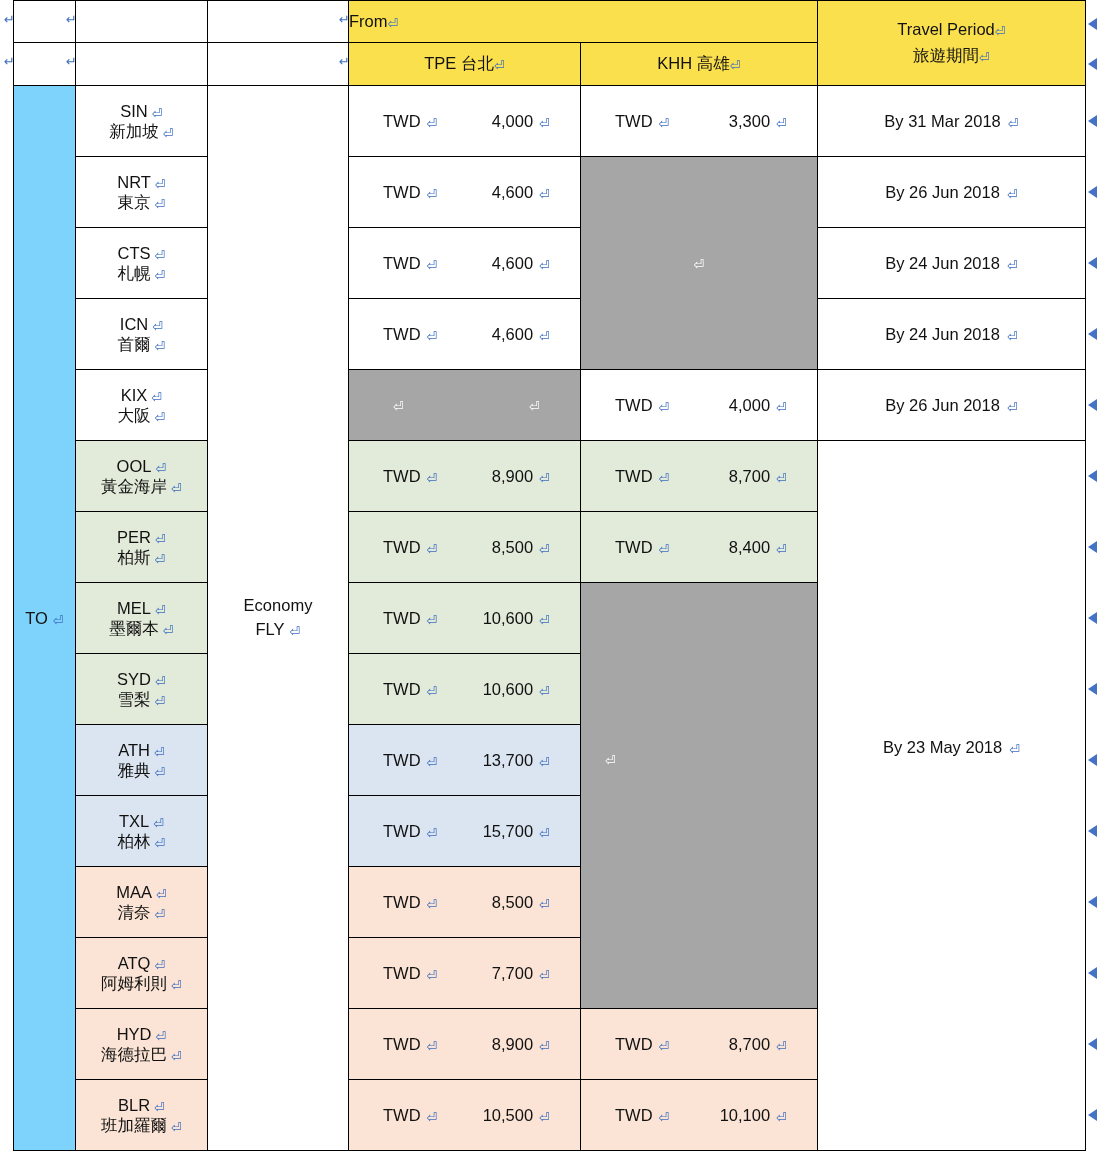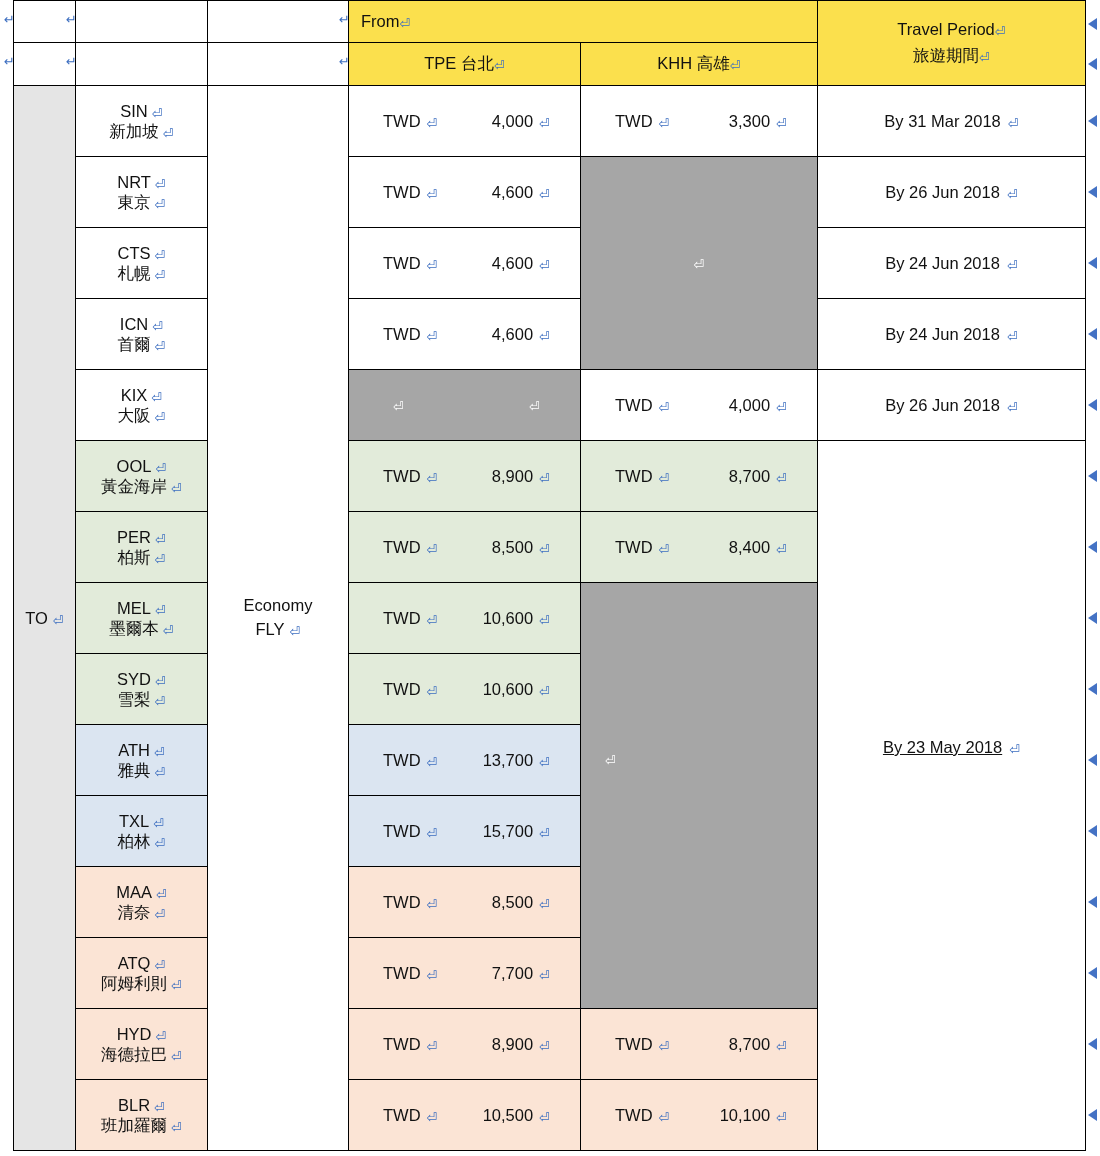--- a/index.html
+++ b/index.html
@@ -54,21 +54,21 @@
 
   
   td.hdr{
     background:#fbe04d;
     font-weight:bold;
     font-size:16.5px;
     border:1.6px solid #000000;
   }
   td.noborder{border:none;background:transparent;}
 
-  td.yellowcol{background:#e5e5e5;font-weight:bold;}
+  td.yellowcol{background:#7dd3fc;font-weight:bold;}
 
   
   .bg-white{background:#ffffff;}
   .bg-green{background:#e2ebda;}
   .bg-blue{background:#dbe5f1;}
   .bg-peach{background:#fbe4d5;}
   .bg-gray{background:#a6a6a6;}
 
   
   .dest{
@@ -102,21 +102,20 @@
   .cls{line-height:1.45;font-size:17px;}
   .cls .ln{display:block;white-space:nowrap;}
   .cls .ln .pil{margin-left:5px;}
 
   
   .tp{font-size:17px;white-space:nowrap;}
   .tp .pil{margin-left:7px;}
   .tp-merged{
     position:relative;
     vertical-align:bottom;
-    text-decoration:underline;
   }
   .tp-merged .lbl{
     display:block;
     padding-bottom:96px;
   }
 
   
   .tocell{font-weight:bold;font-size:17px;}
   .tocell .pil{margin-left:5px;}
 
@@ -174,21 +173,21 @@
       <col style="width:141px">
       <col style="width:232px">
       <col style="width:237px">
       <col style="width:268px">
     </colgroup>
     <tbody id="tbody">
         <tr style="height:42px">
           <td class="noborder"></td>
           <td class="noborder"></td>
           <td class="noborder"></td>
-          <td class="hdr" colspan="2" style="text-align:left;padding-left:12px"><span>From</span><span class="pil">⏎</span></td>
+          <td class="hdr" colspan="2" style="text-align:left;padding-left:0"><span>From</span><span class="pil">⏎</span></td>
           <td class="hdr" rowspan="2">
             <div>Travel Period<span class="pil">⏎</span></div>
             <div style="margin-top:6px">旅遊期間<span class="pil">⏎</span></div>
           </td>
         </tr>
         <tr style="height:43px">
           <td class="noborder"></td>
           <td class="noborder"></td>
           <td class="noborder"></td>
           <td class="hdr">TPE 台北<span class="pil">⏎</span></td>

